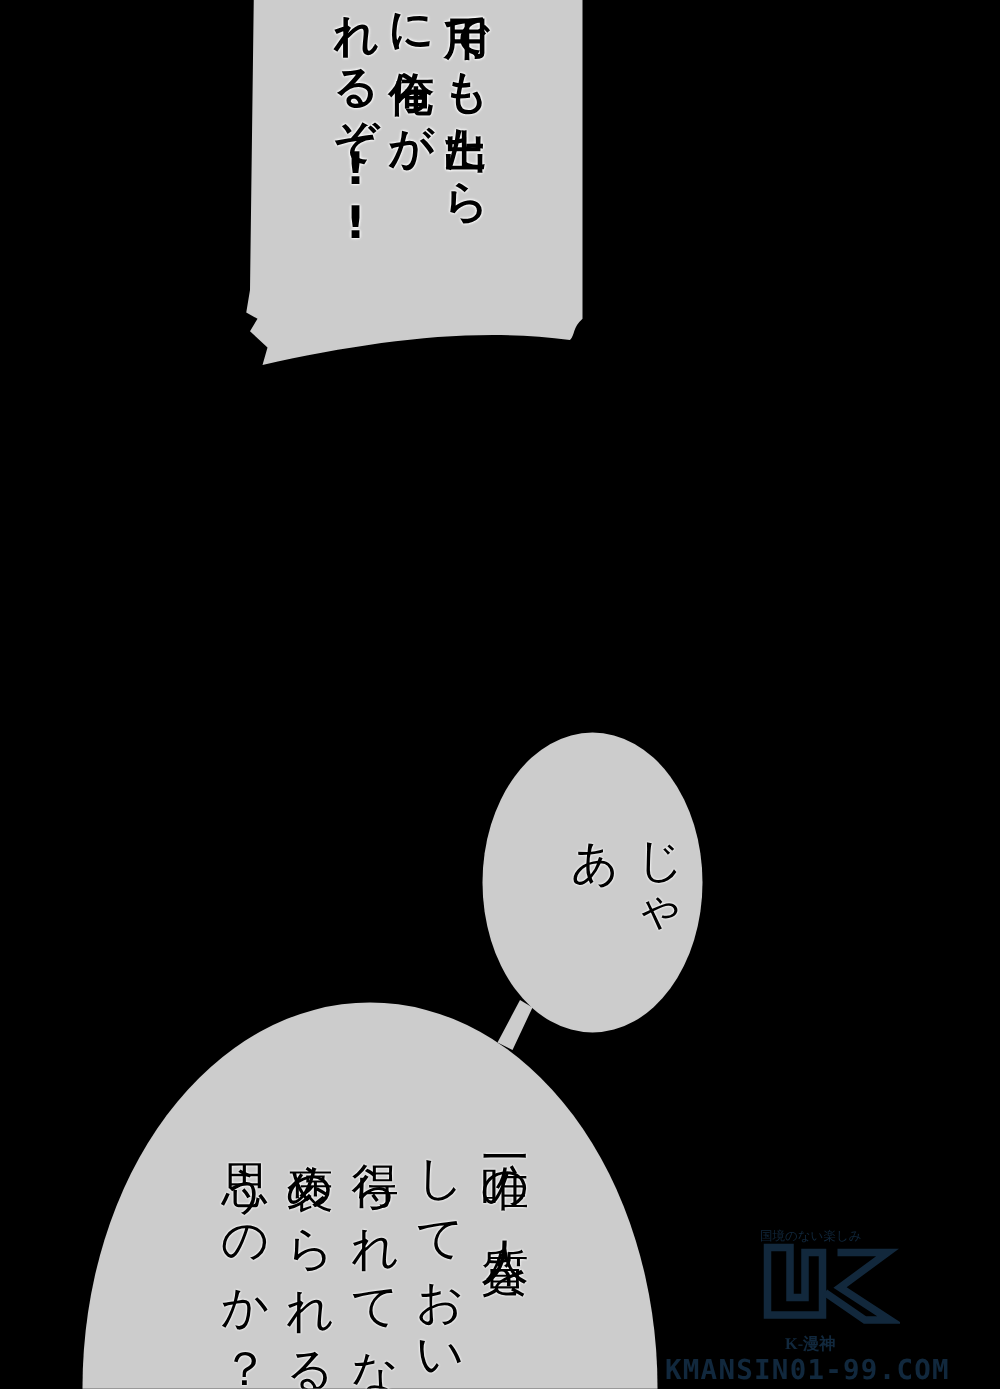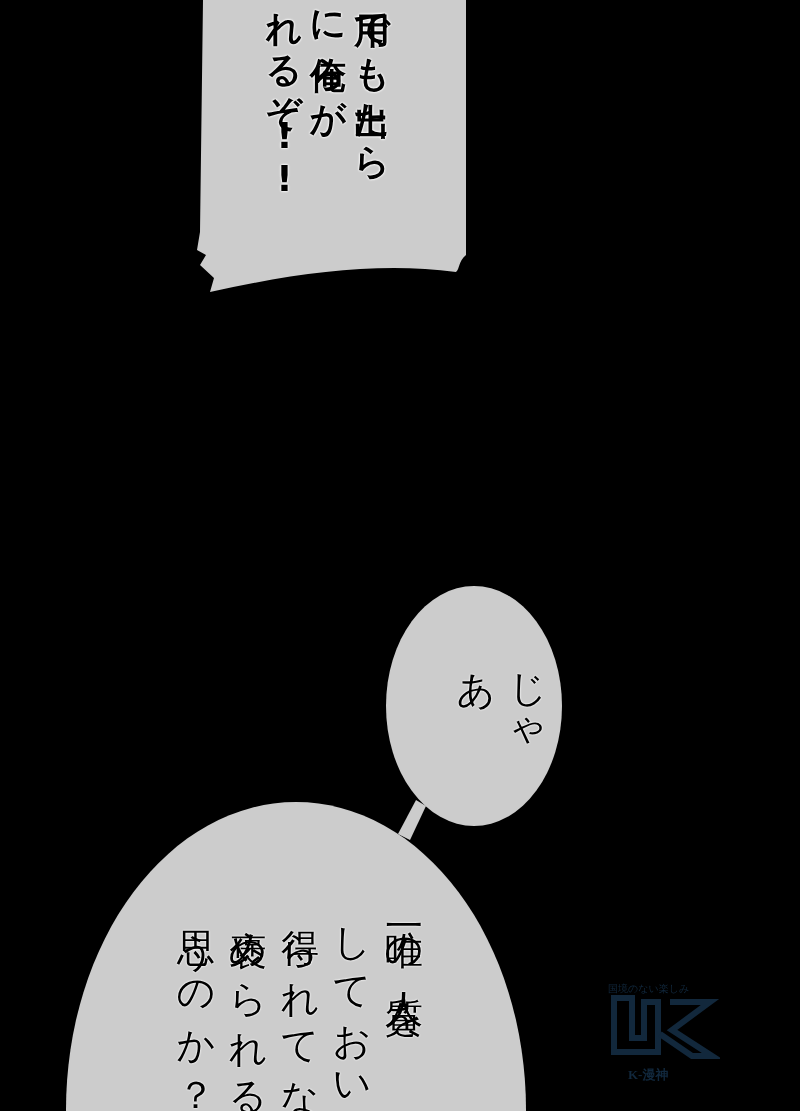--- a/index.html
+++ b/index.html
@@ -42,13 +42,14 @@
   <div>思うのか？</div>
 </div>
 
 <div style="position:absolute; left:530px; top:982px; width:270px; height:129px;text-align:center;">
   <div class="wm" style="left:78px; top:0; font-size:10px;">国境のない楽しみ</div>
   <svg class="wm" style="left:80px; top:12px;" width="110" height="70">
     <path d="M4,4 L22,4 L22,44 L34,44 L34,8 L48,8 L48,58 L4,58 Z" fill="none" stroke="#12283c" stroke-width="6"></path>
     <path d="M60,8 L100,8 L62,36 L102,62 L82,62 L50,40" fill="none" stroke="#12283c" stroke-width="6"></path>
   </svg>
   <div class="wm" style="left:98px; top:84px; font-size:13px; font-weight:bold;font-family:Liberation Serif, serif;">K-漫神</div>
+  <div class="wm" style="left:2px; top:102px; font-size:22px; font-weight:bold; letter-spacing:1px; font-family:'DejaVu Sans Mono', monospace;">KMANSIN01-99.COM</div>
 </div>
 
 </body></html>

